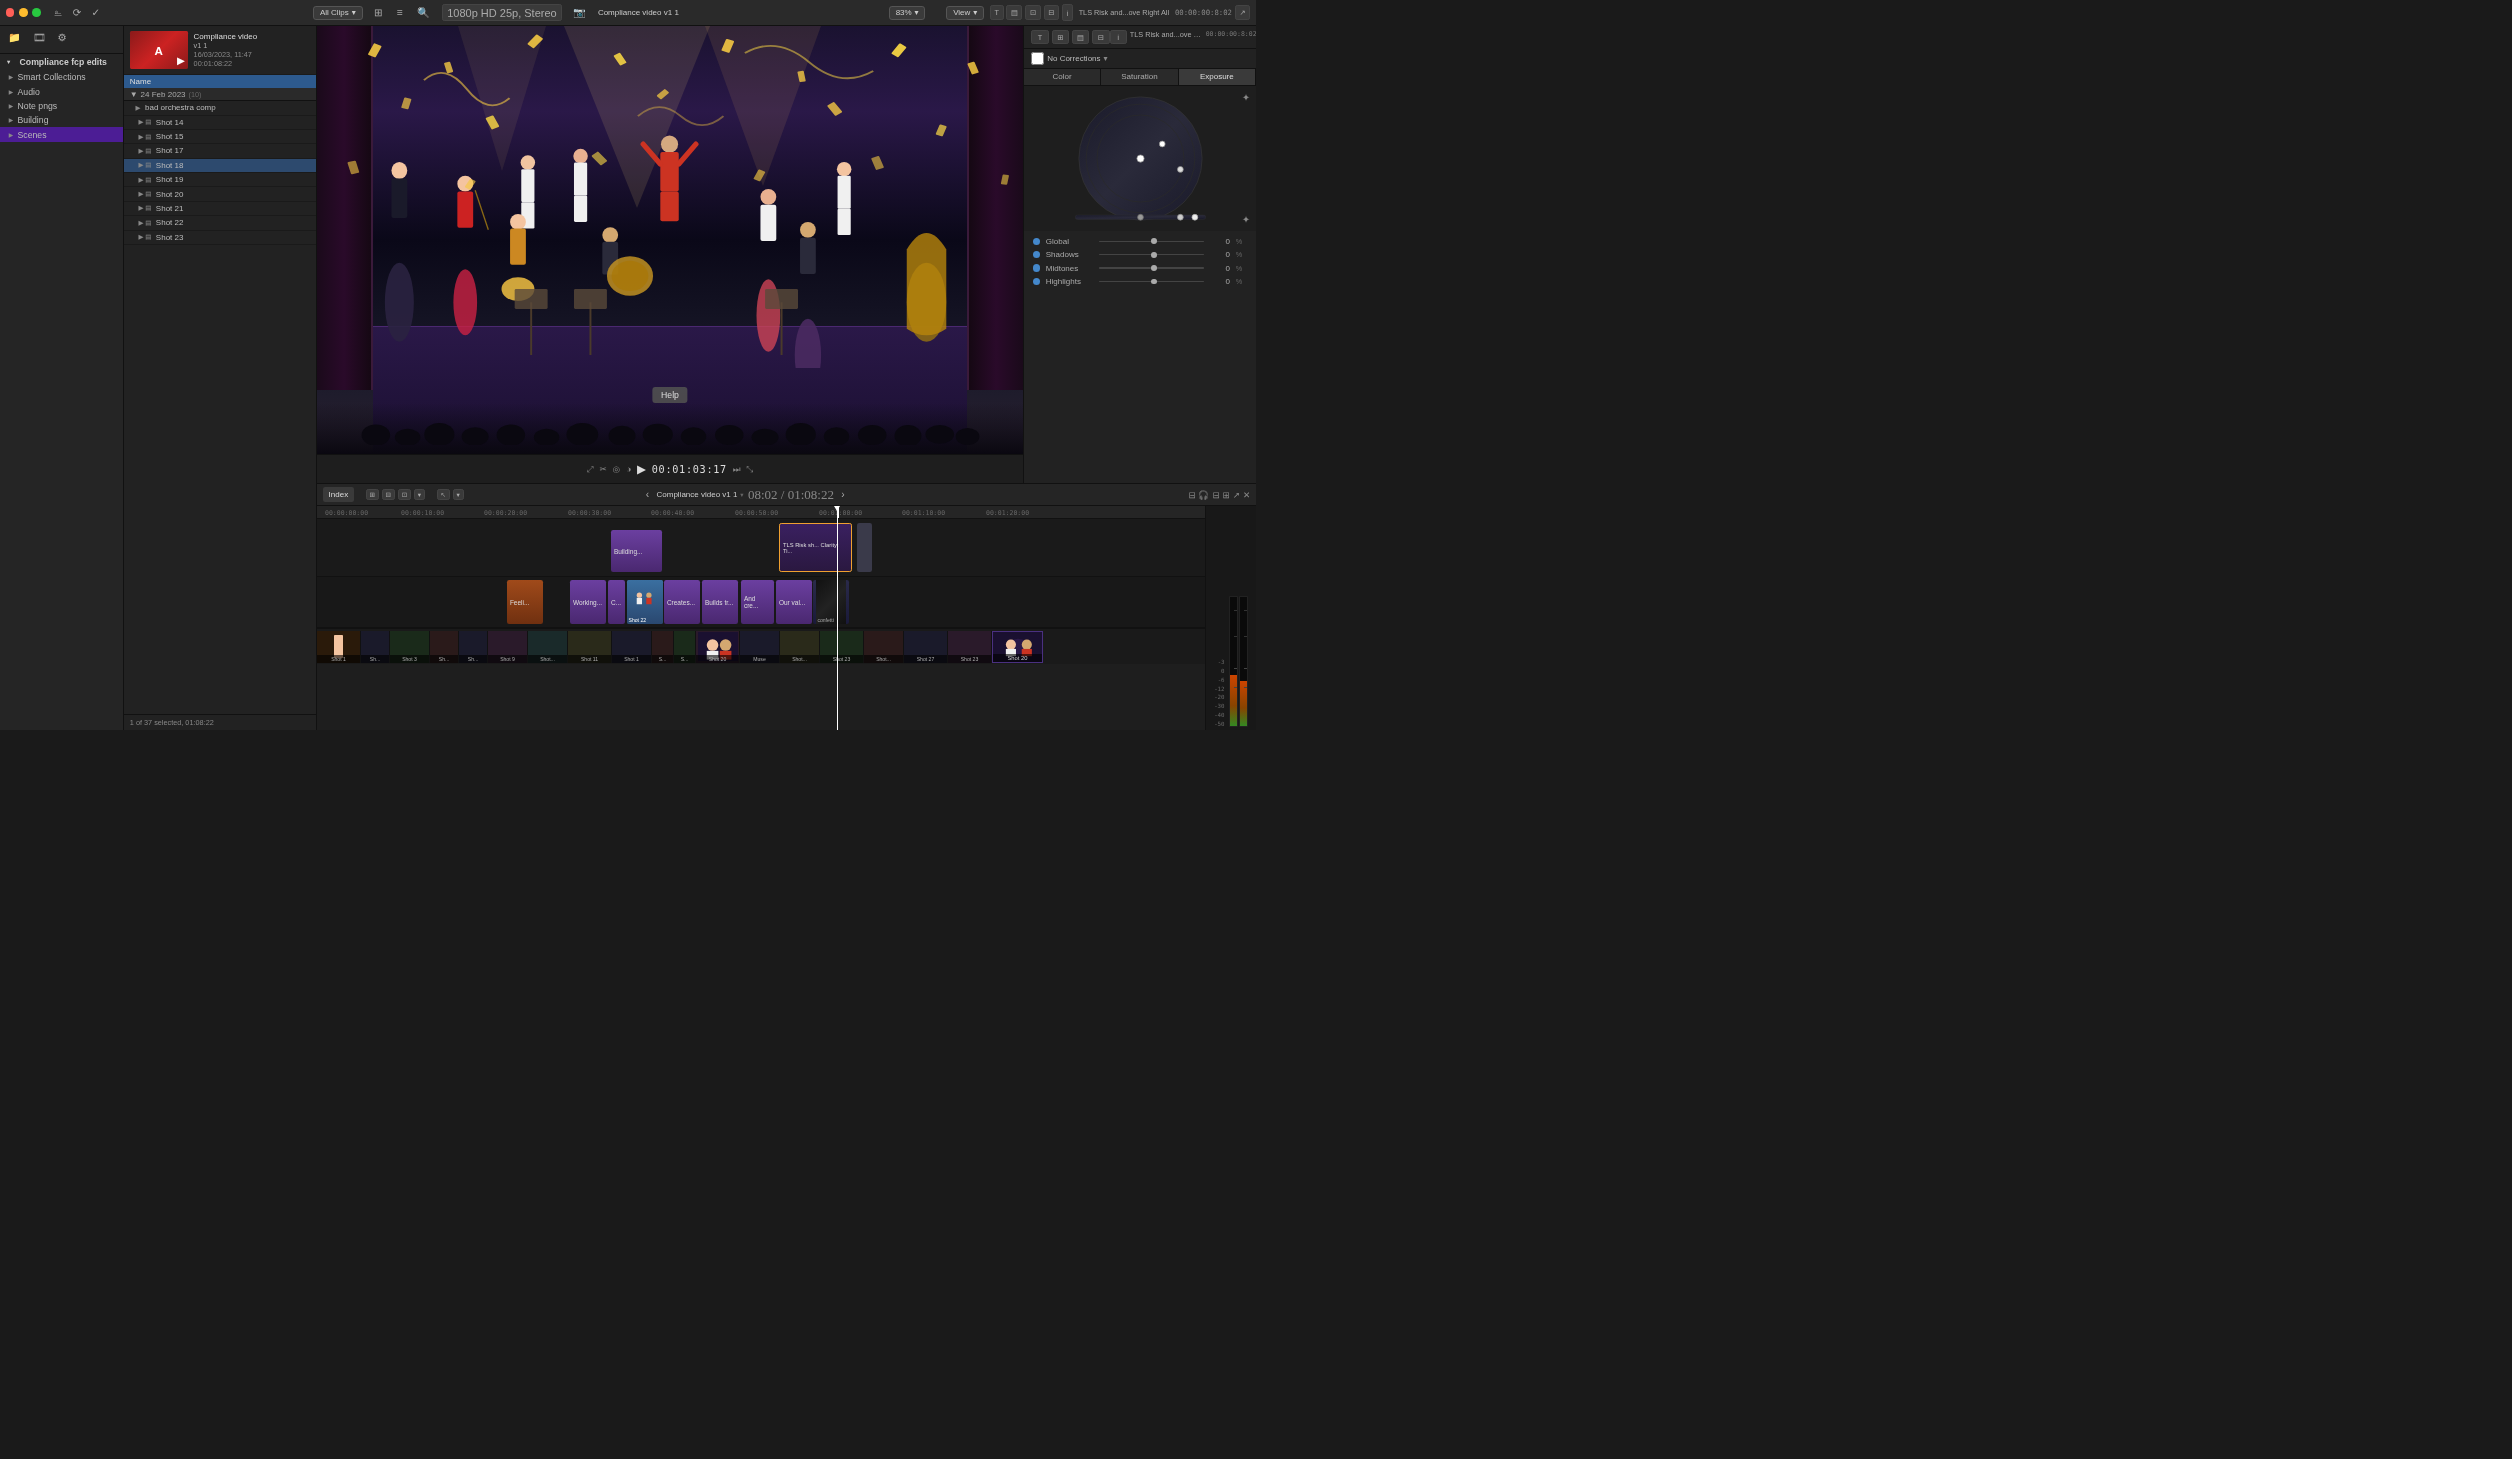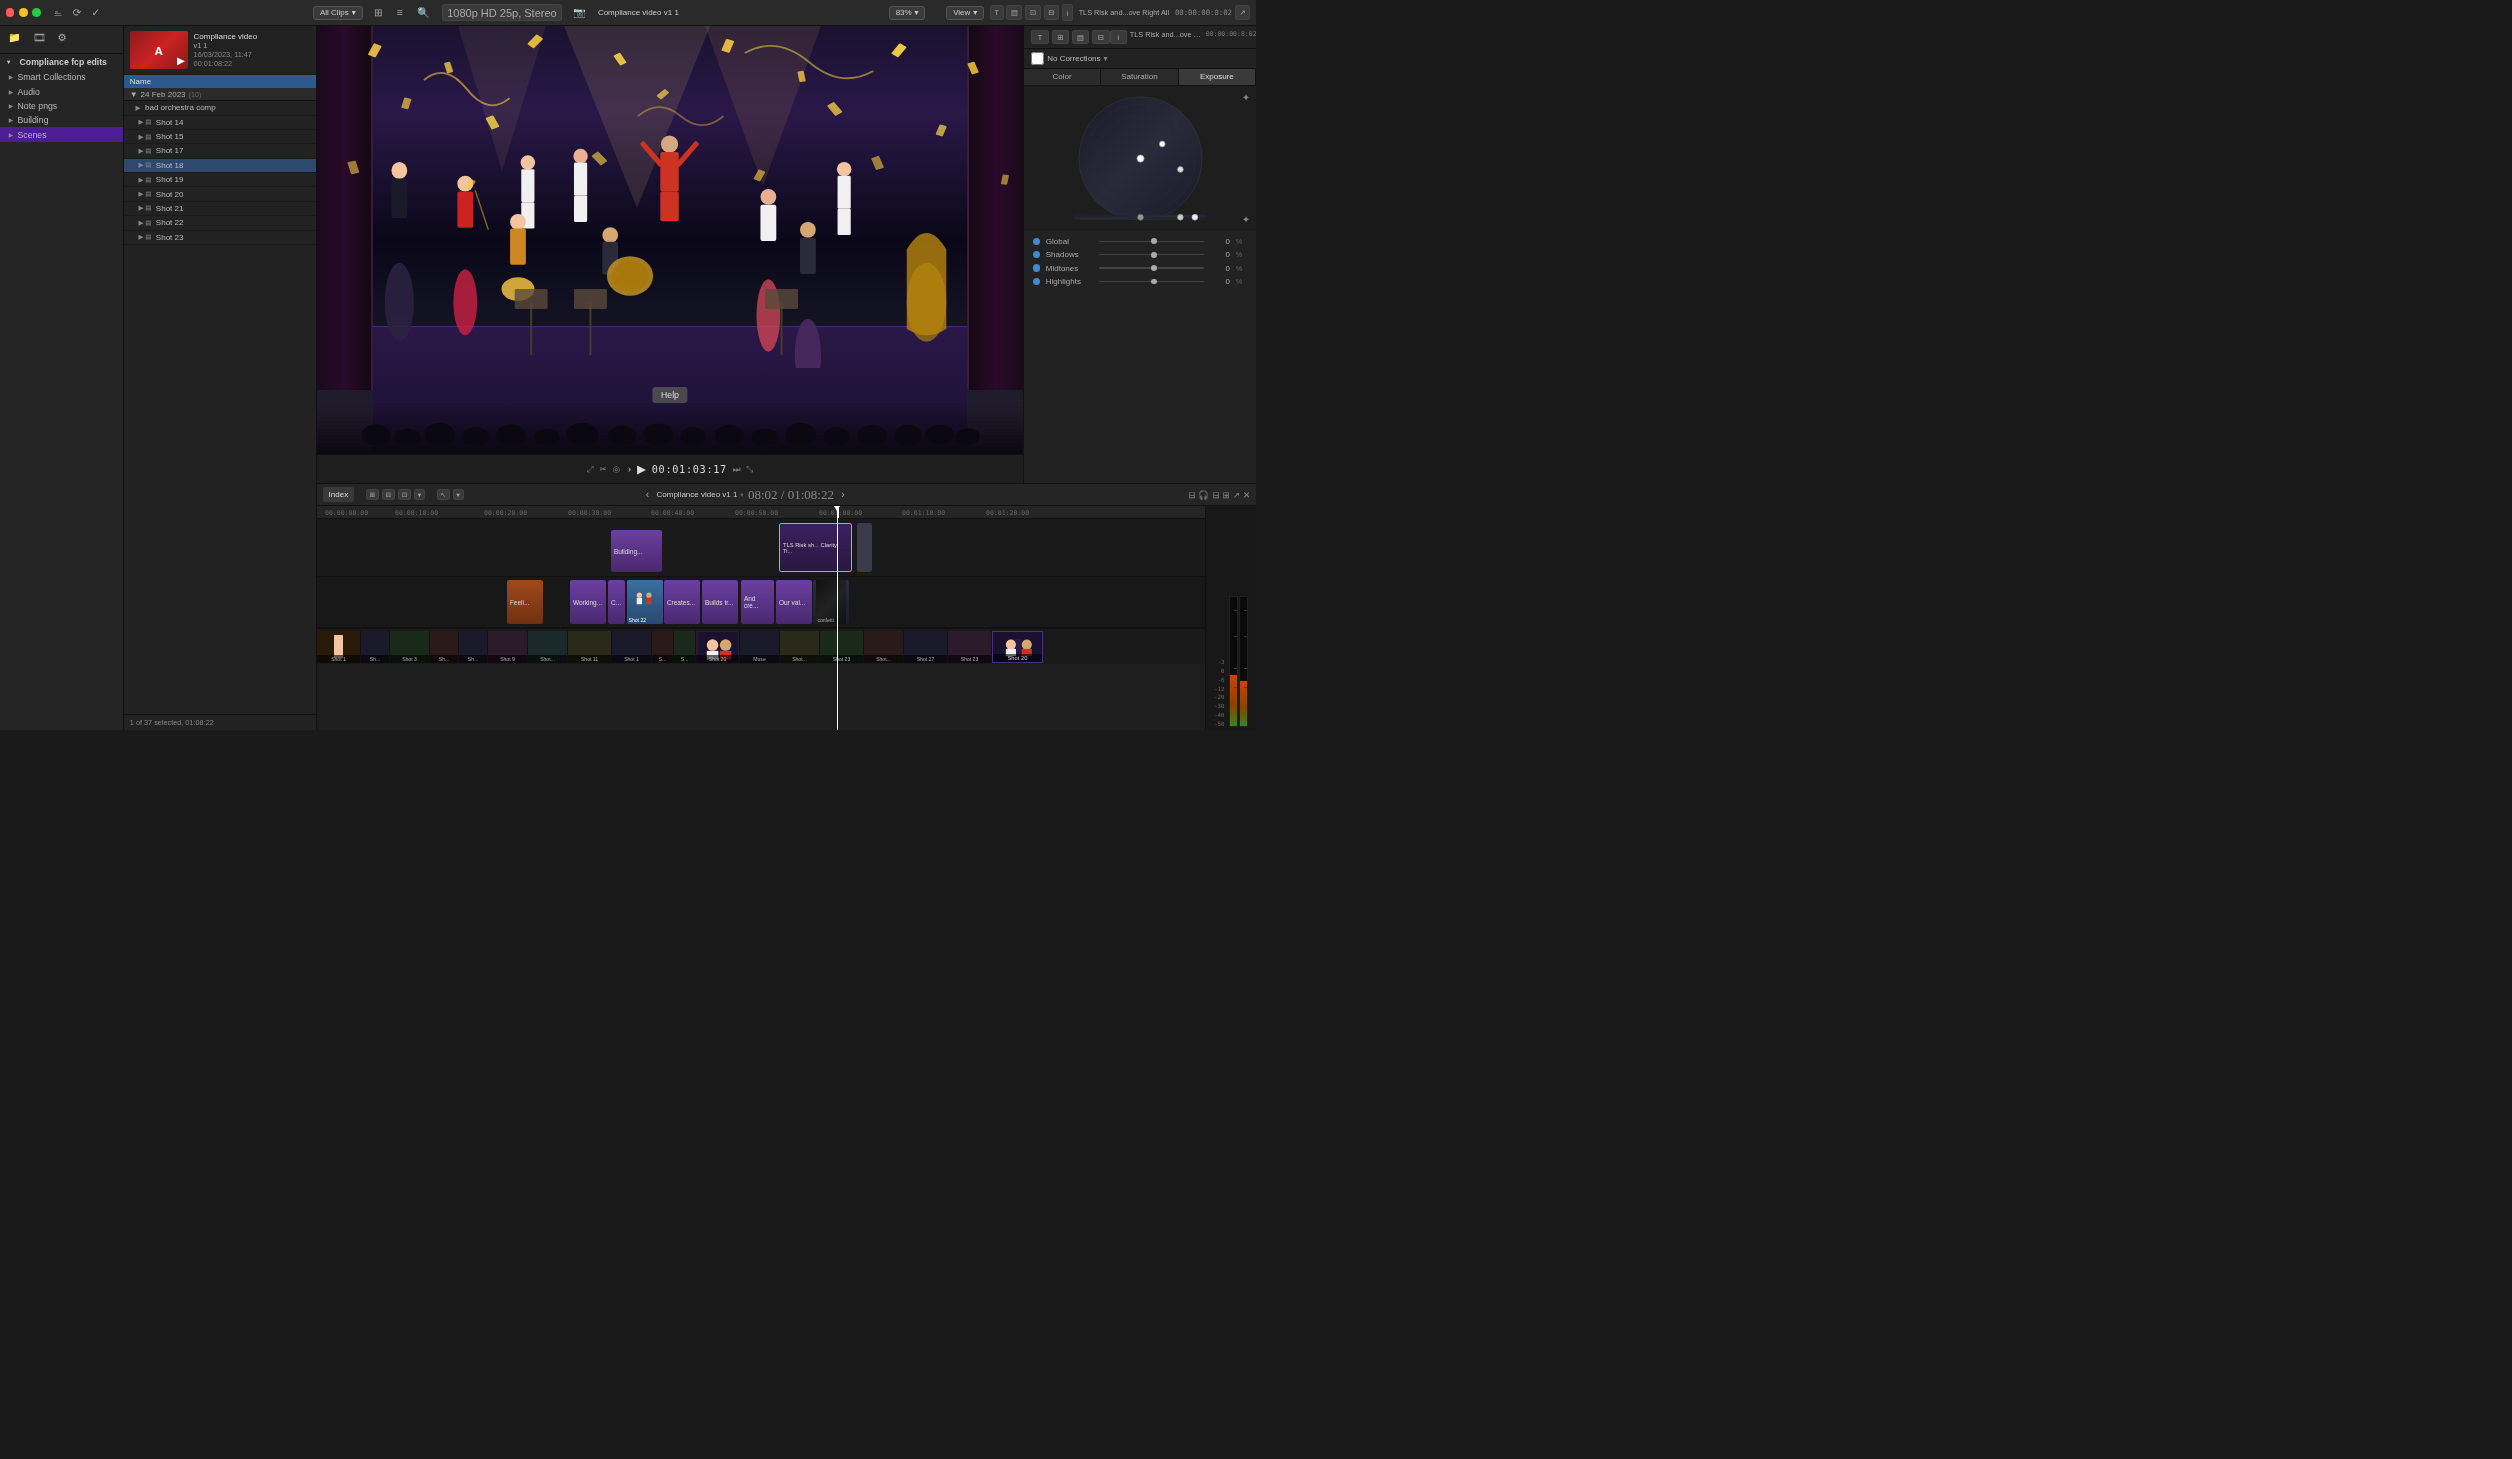--- a/index.html
+++ b/index.html
@@ -881,21 +881,21 @@
           <button class="tl-bottom-btn">✕</button>
         </div>
       </div>
 
       <div style="display:flex;flex:1;overflow:hidden;">
 
         <div style="flex:1;position:relative;overflow:hidden;background:#1e1e1e;">
 
           <div class="timecode-ruler">
             <span class="ruler-mark" style="left:8px;">00:00:00:00</span>
-            <span class="ruler-mark" style="left:78px;">00:00:10:00</span>
+            <span class="ruler-mark" style="left:84px;">00:00:10:00</span>
             <span class="ruler-mark" style="left:167px;">00:00:20:00</span>
             <span class="ruler-mark" style="left:251px;">00:00:30:00</span>
             <span class="ruler-mark" style="left:334px;">00:00:40:00</span>
             <span class="ruler-mark" style="left:418px;">00:00:50:00</span>
             <span class="ruler-mark" style="left:502px;">00:01:00:00</span>
             <span class="ruler-mark" style="left:585px;">00:01:10:00</span>
             <span class="ruler-mark" style="left:669px;">00:01:20:00</span>
 
             <div style="position:absolute;left:520px;top:0;bottom:0;width:1.5px;background:#fff;z-index:10;">
               <div style="position:absolute;top:0;left:-2.9px;width:0;height:0;border-left:3.6px solid transparent;border-right:3.6px solid transparent;border-top:5.8px solid #fff;"></div>

